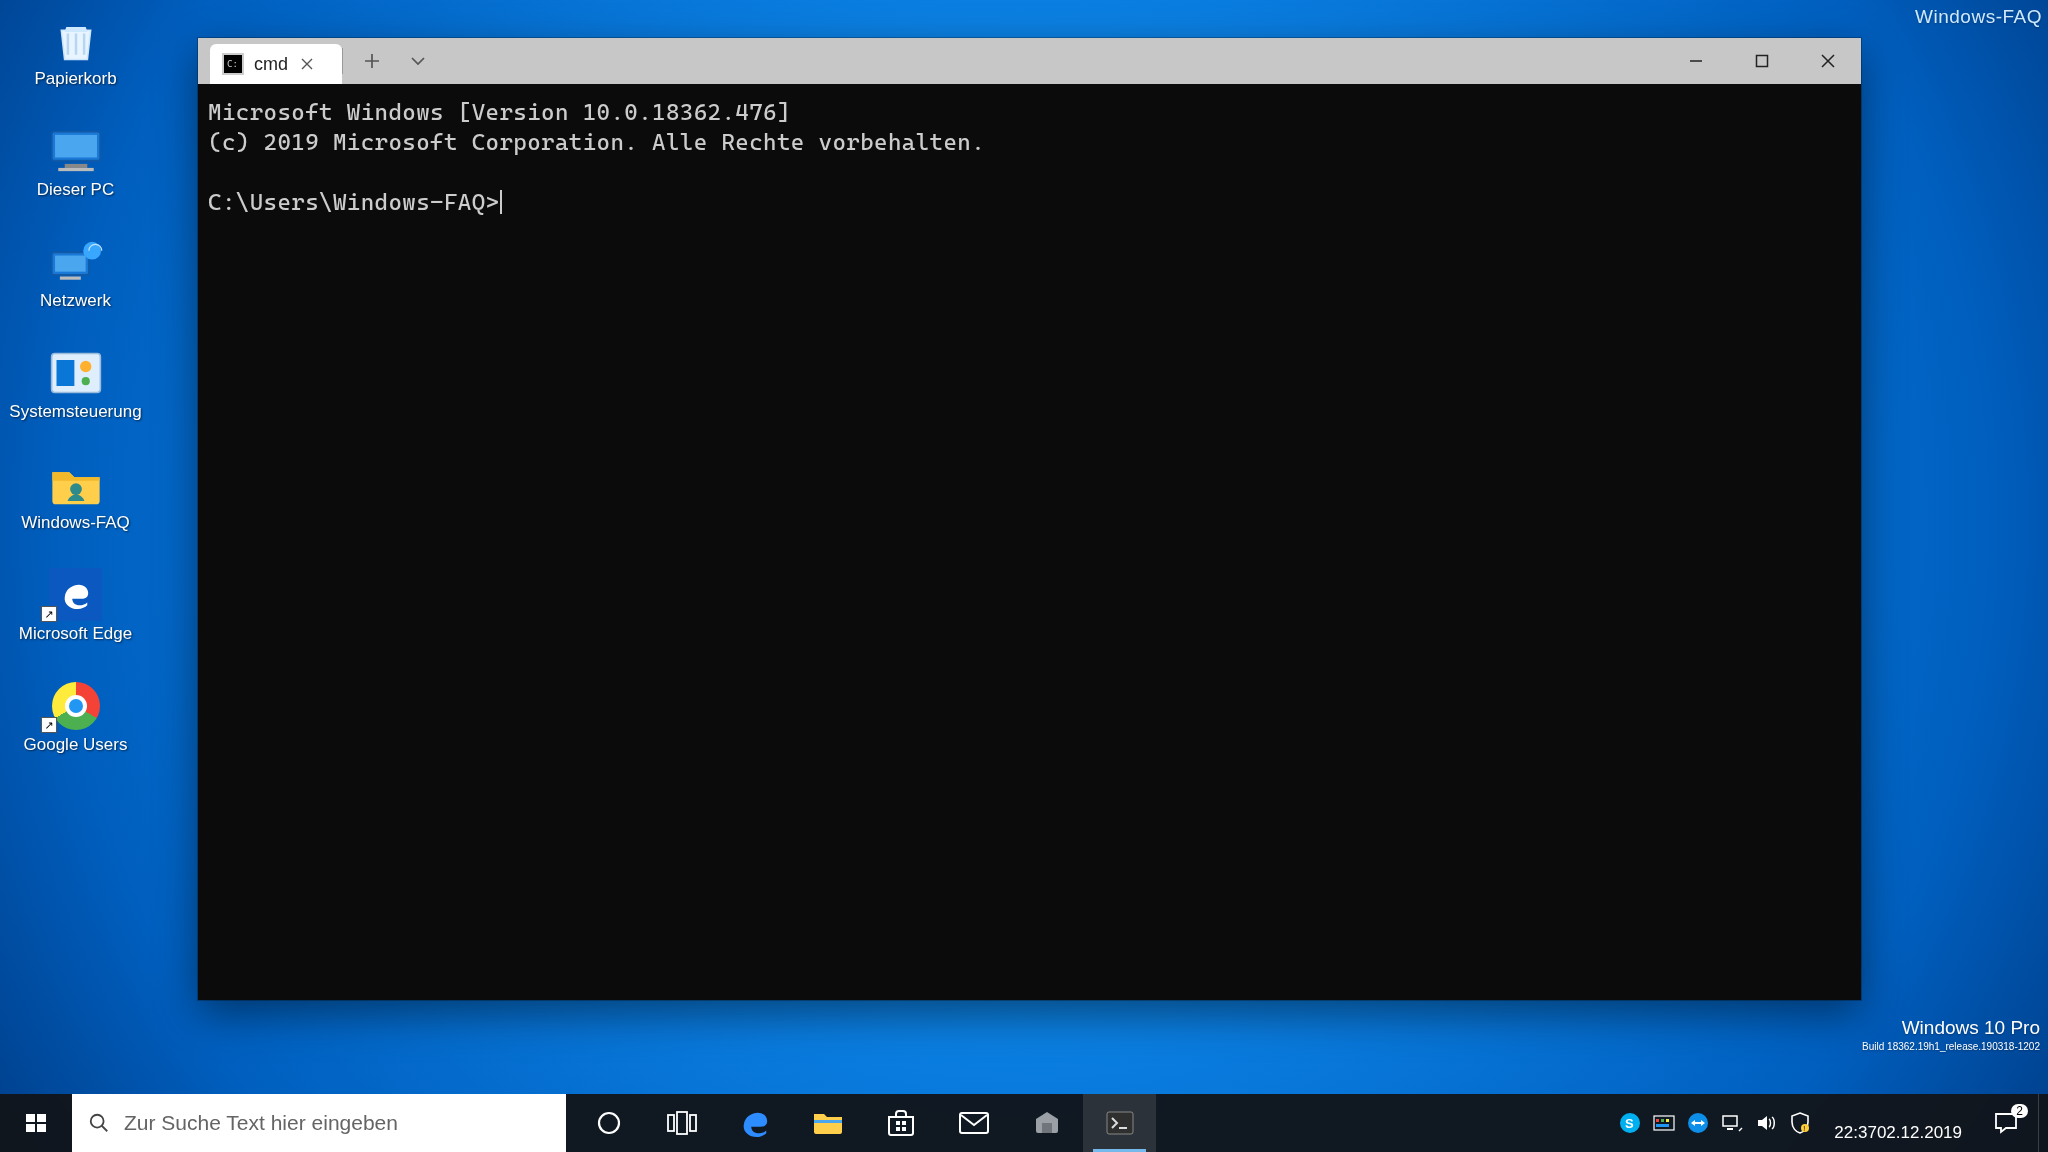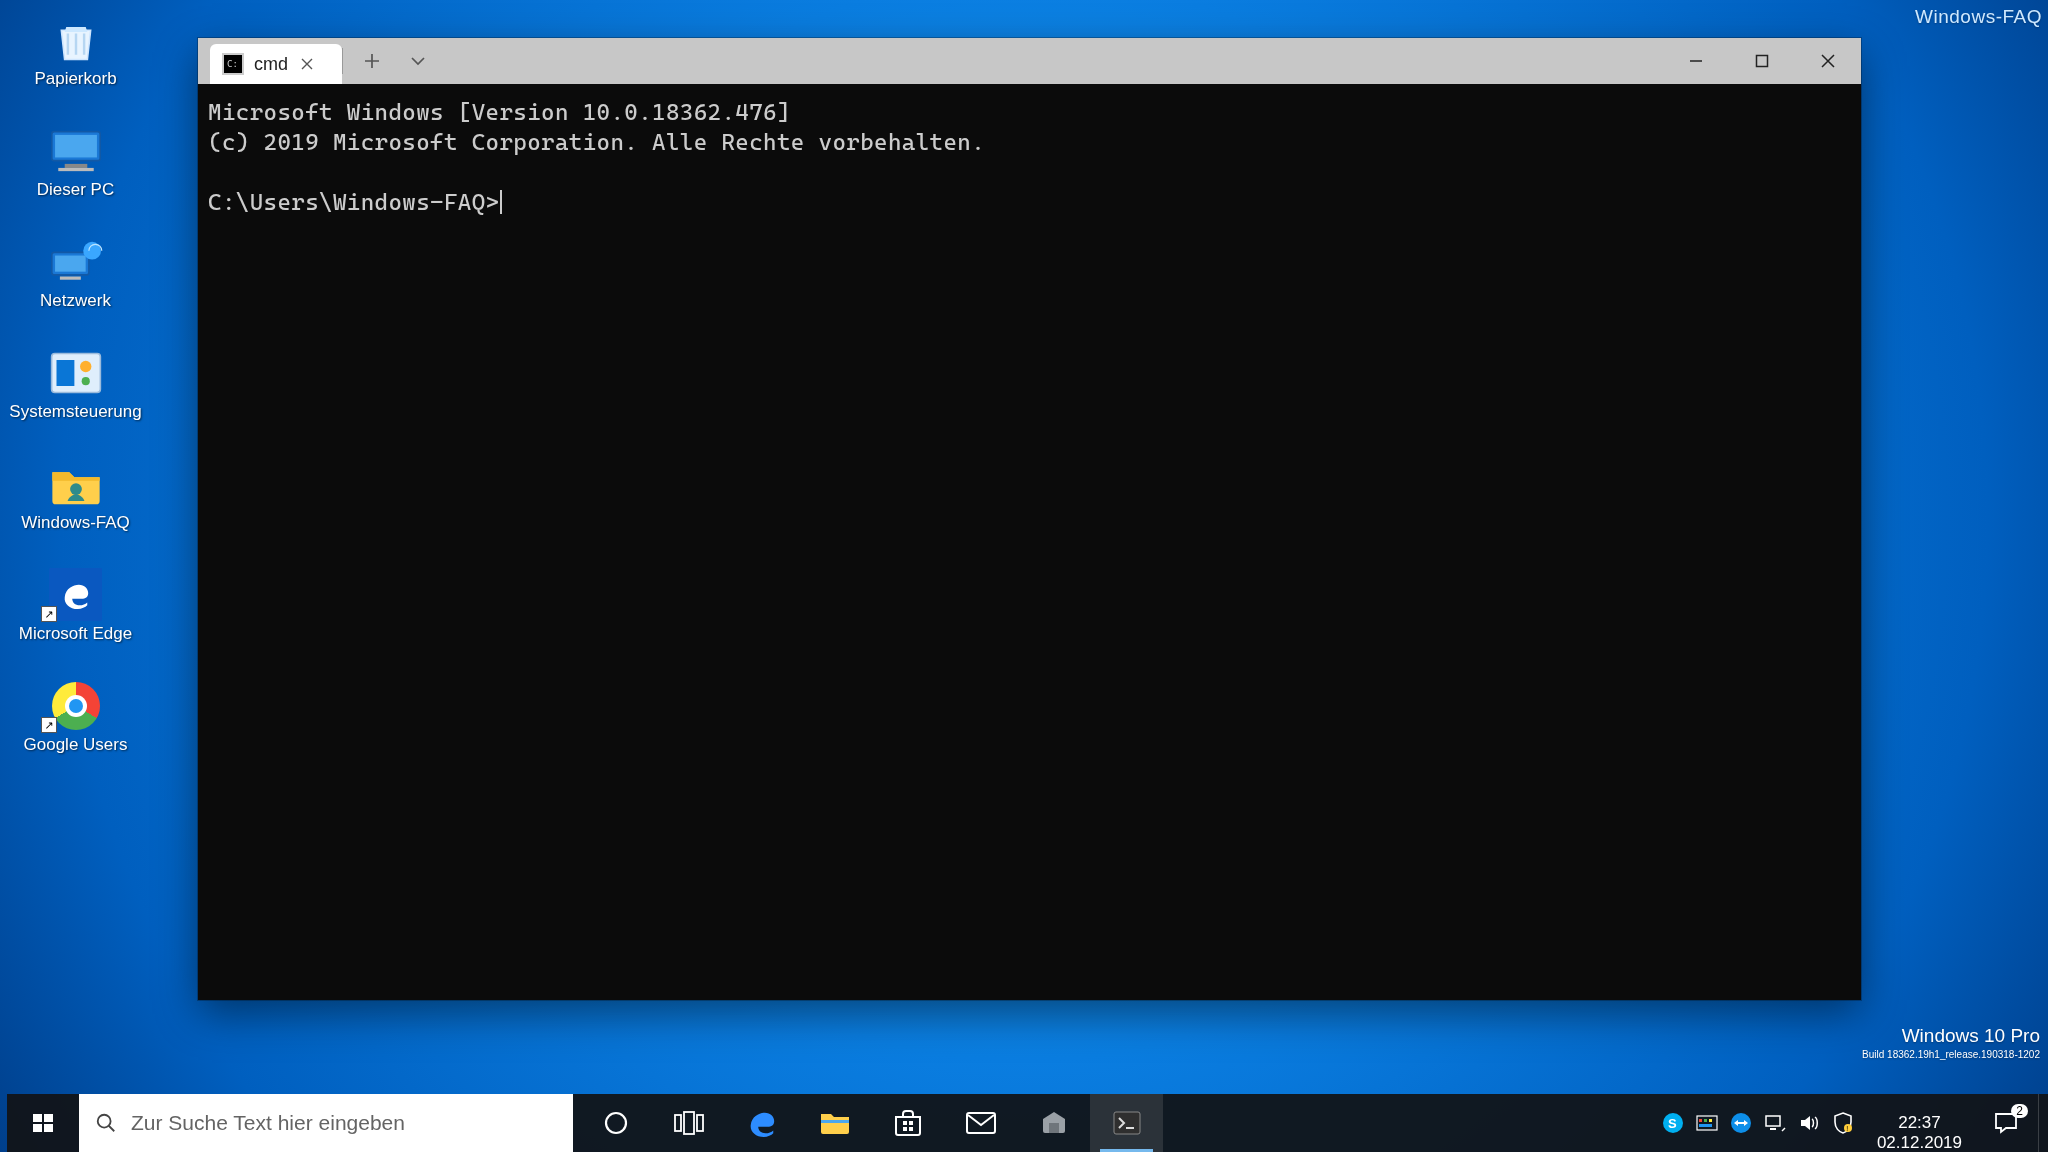--- a/index.html
+++ b/index.html
@@ -8,21 +8,21 @@
     position: relative;
     background: radial-gradient(circle at 50% 45%, #1aa4ff 0%, #0a7de0 45%, #005fbf 80%, #003f8b 100%);
   }
   
   .watermark {
     position: absolute; top: 6px; right: 6px; text-align: right; color: #cfe9ff;
     font-size: 19px; text-shadow: 0 1px 2px rgba(0,0,0,.25); letter-spacing:.5px;
   }
   
   .desk-info {
-    position: absolute; right: 8px; bottom: 92px; text-align: right; color: #ffffff;
+    position: absolute; right: 8px; bottom: 100px; text-align: right; color: #ffffff;
     font-size: 18px; text-shadow: 0 1px 2px rgba(0,0,0,.3);
   }
   .desk-info .edition { font-size: 19px; margin-bottom:2px;}
   .desk-info .build { font-size: 10px; }
 
   
   .desktop-icons { position: absolute; top: 6px; left: 8px; width: 135px; }
   .dicon { width: 135px; height: 105px; text-align: center; cursor: pointer; user-select:none; }
   .dicon .glyph { width:70px; height:55px; margin: 6px auto 2px; display:flex; align-items:center; justify-content:center;}
   .dicon .label { color:#fff; font-size:17px; text-shadow: 1px 1px 2px rgba(0,0,0,.6);}
@@ -63,36 +63,36 @@
   .wcbtn{ width:66px; height:46px; display:flex; align-items:center; justify-content:center; color:#222; cursor:pointer;}
 
   .term-body{
     flex:1; background:#0b0b0b; color:#ccc; font-family:"Cascadia Mono","Consolas",monospace;
     font-size:23px; line-height:1.3; padding:14px 10px 10px 10px; white-space:pre;
     letter-spacing:.4px;
   }
   .cursor{ display:inline-block; width:2px; height:24px; background:#ccc; vertical-align:-4px; margin-left:1px;}
 
   
-  .taskbar { position:absolute; left:7px; right:0; bottom:0; height:58px; background:#111418f2; display:flex; align-items:stretch; color:#fff;}
+  .taskbar { position:absolute; left:0; right:0; bottom:0; height:58px; background:#111418f2; display:flex; align-items:stretch; color:#fff;}
   .tb-left{ display:flex; align-items:stretch;}
   .tb-btn{ width:72px; display:flex; align-items:center; justify-content:center; cursor:pointer;}
   .start svg{ width:24px; height:24px;}
   .searchbox{ width:494px; background:#ffffff; display:flex; align-items:center; gap:14px; padding:0 16px; cursor:text;}
   .searchbox .sicon{ color:#444; }
   .searchbox .stext{ color:#646464; font-size:21px;}
   .tb-mid{ display:flex; align-items:stretch; padding-left:6px;}
   .app-btn{ width:73px; display:flex; align-items:center; justify-content:center; cursor:pointer; position:relative;}
   .app-btn .bar{ position:absolute; bottom:0; left:10px; right:10px; height:3px; background:#76b9ed; display:none;}
   .app-btn.active{ background:#2b3239;}
   .app-btn.active .bar{ display:block;}
   .tb-right{ margin-left:auto; display:flex; align-items:stretch;}
   .tray{ display:flex; align-items:center; gap:10px; padding:0 10px;}
   .tray .ti{ width:24px; height:24px; display:flex; align-items:center; justify-content:center;}
-  .clock{ display:flex; flex-direction:column; align-items:center; justify-content:center; padding:0 12px; font-size:17px; line-height:1.2; cursor:pointer;margin-top:20px;}
+  .clock{ display:flex; align-items:center; justify-content:center; padding:0 12px; font-size:17px; line-height:1.2; cursor:pointer;margin-top:20px;}
   .notif{ width:64px; display:flex; align-items:center; justify-content:center; position:relative; cursor:pointer;}
   .notif .badge{ position:absolute; top:10px; right:10px; background:#fff; color:#000; border-radius:9px; font-size:12px; padding:0 5px;}
   .peek{ width:10px; border-left:1px solid #3a3f45; cursor:pointer;}
 
   svg { display:block; }
 </style>
 </head>
 <body>
 
 <div class="watermark">Windows-FAQ</div>

